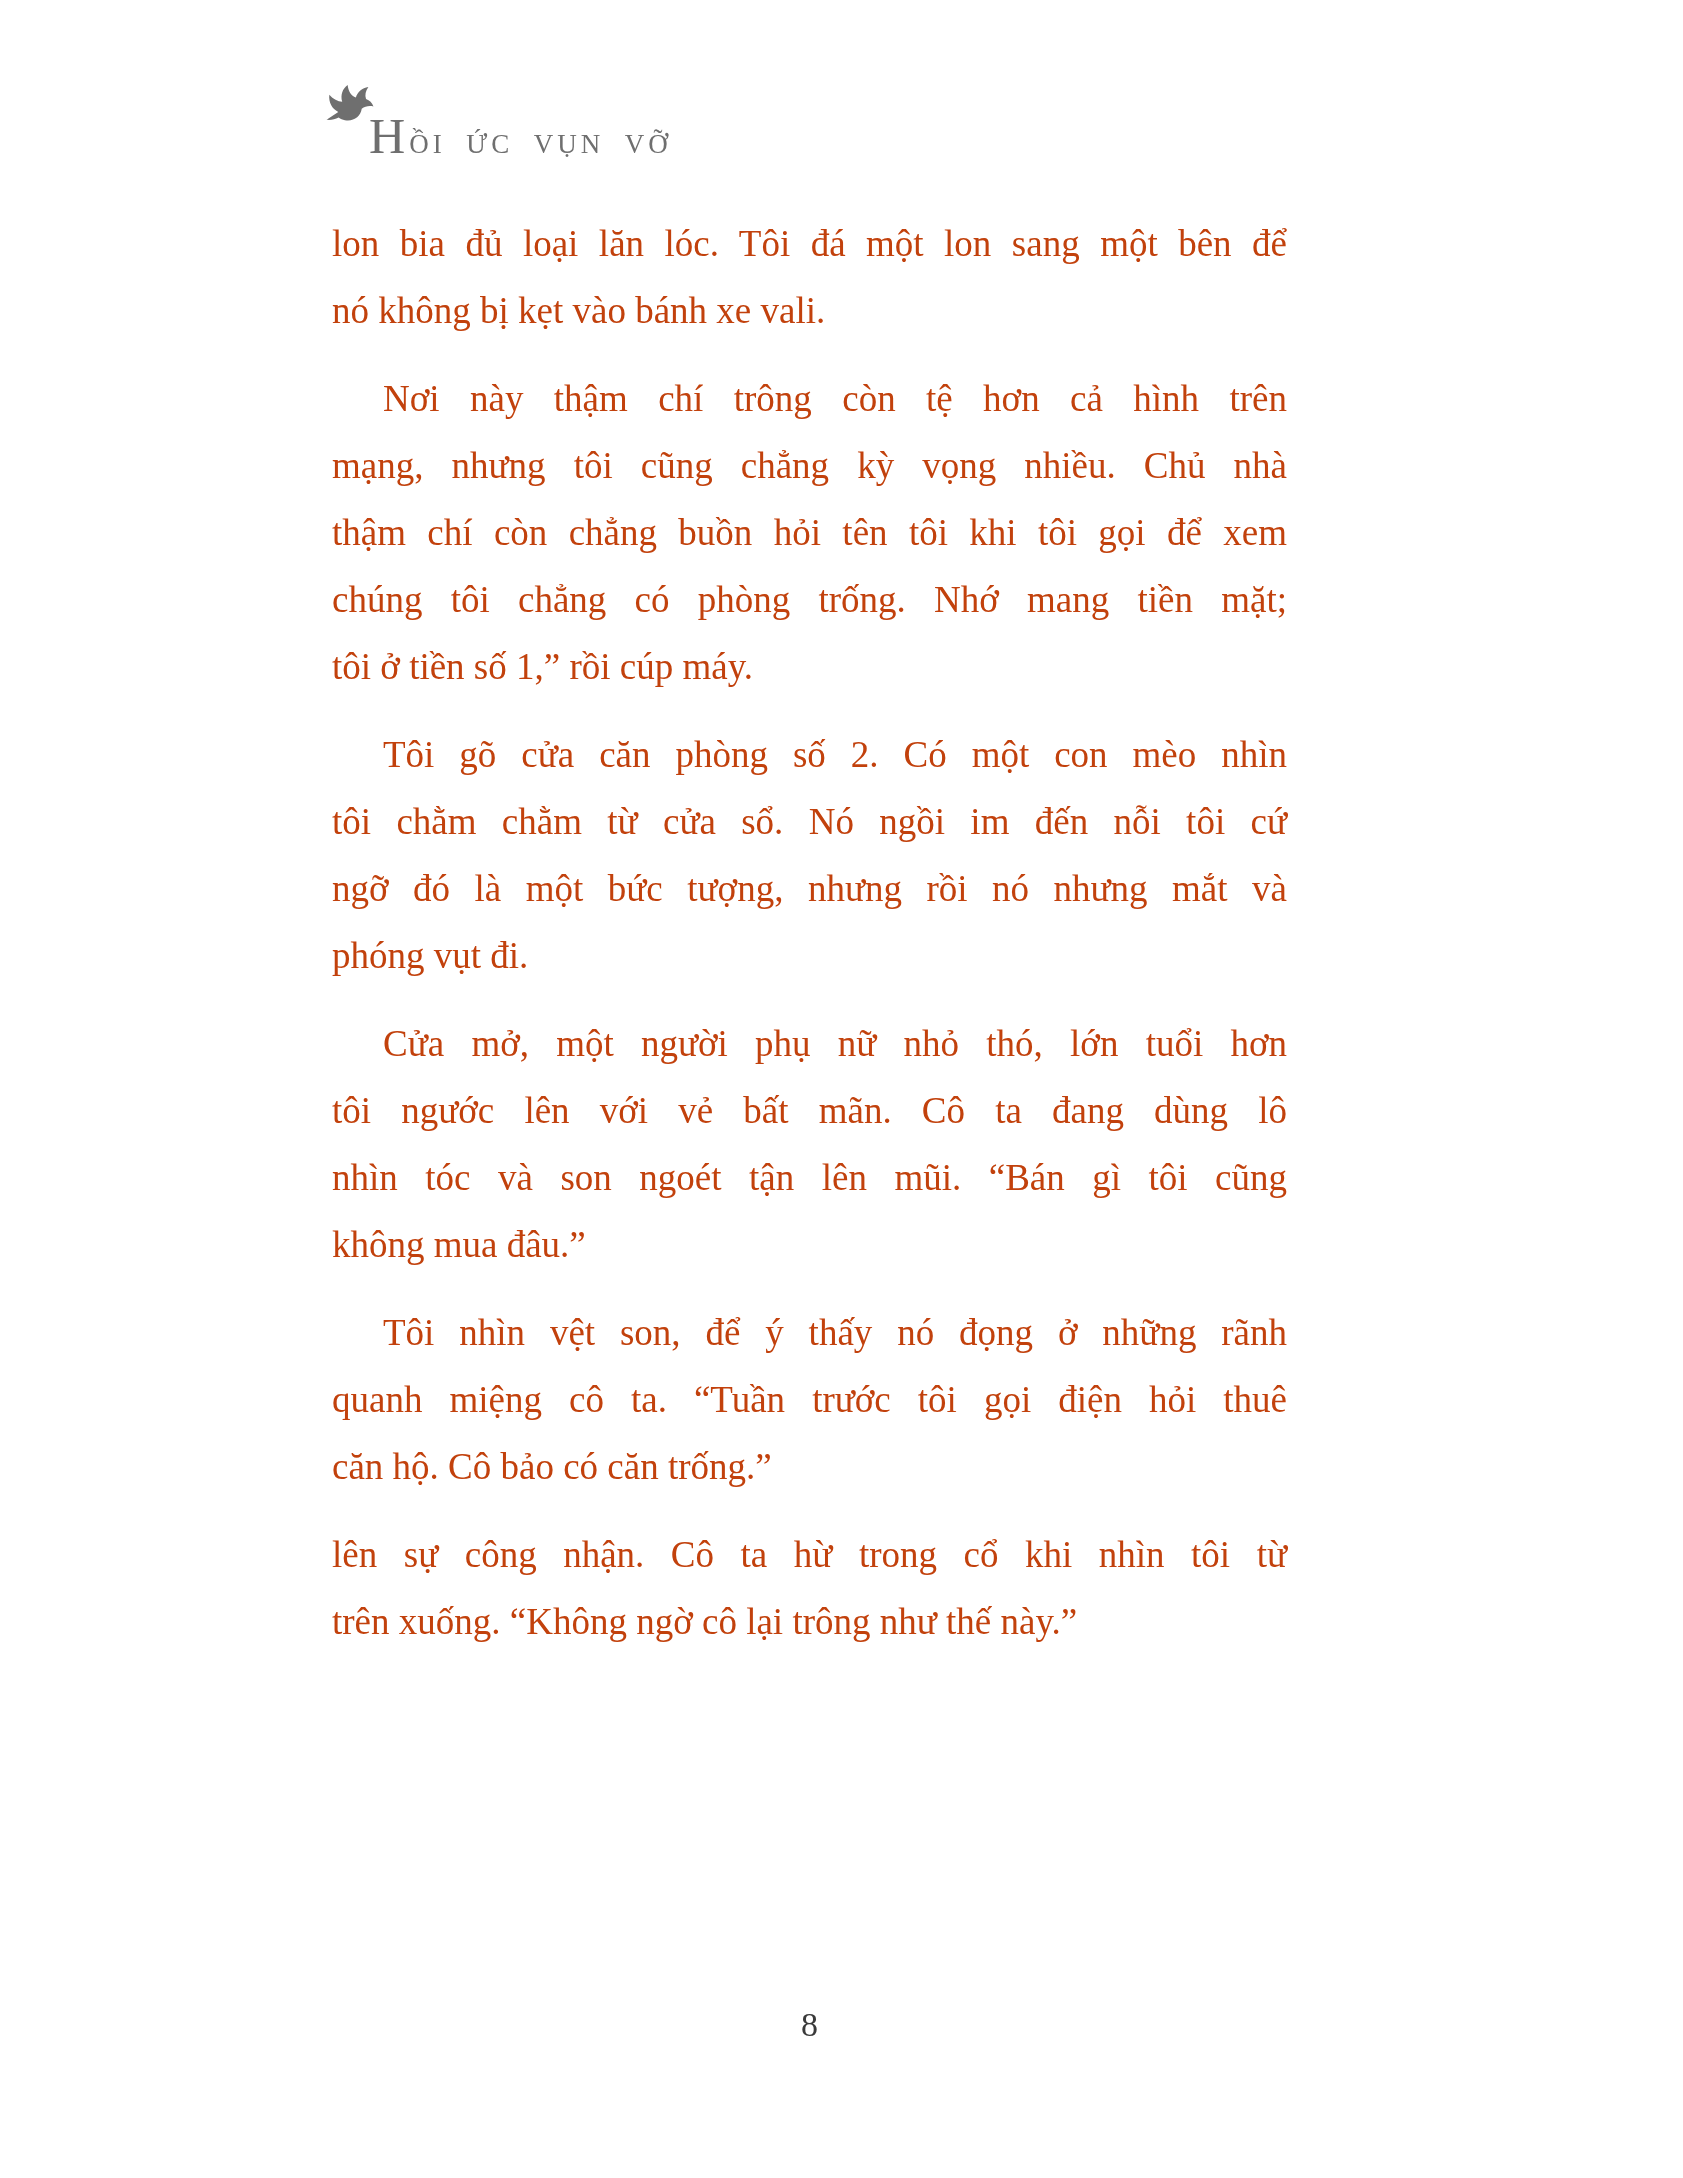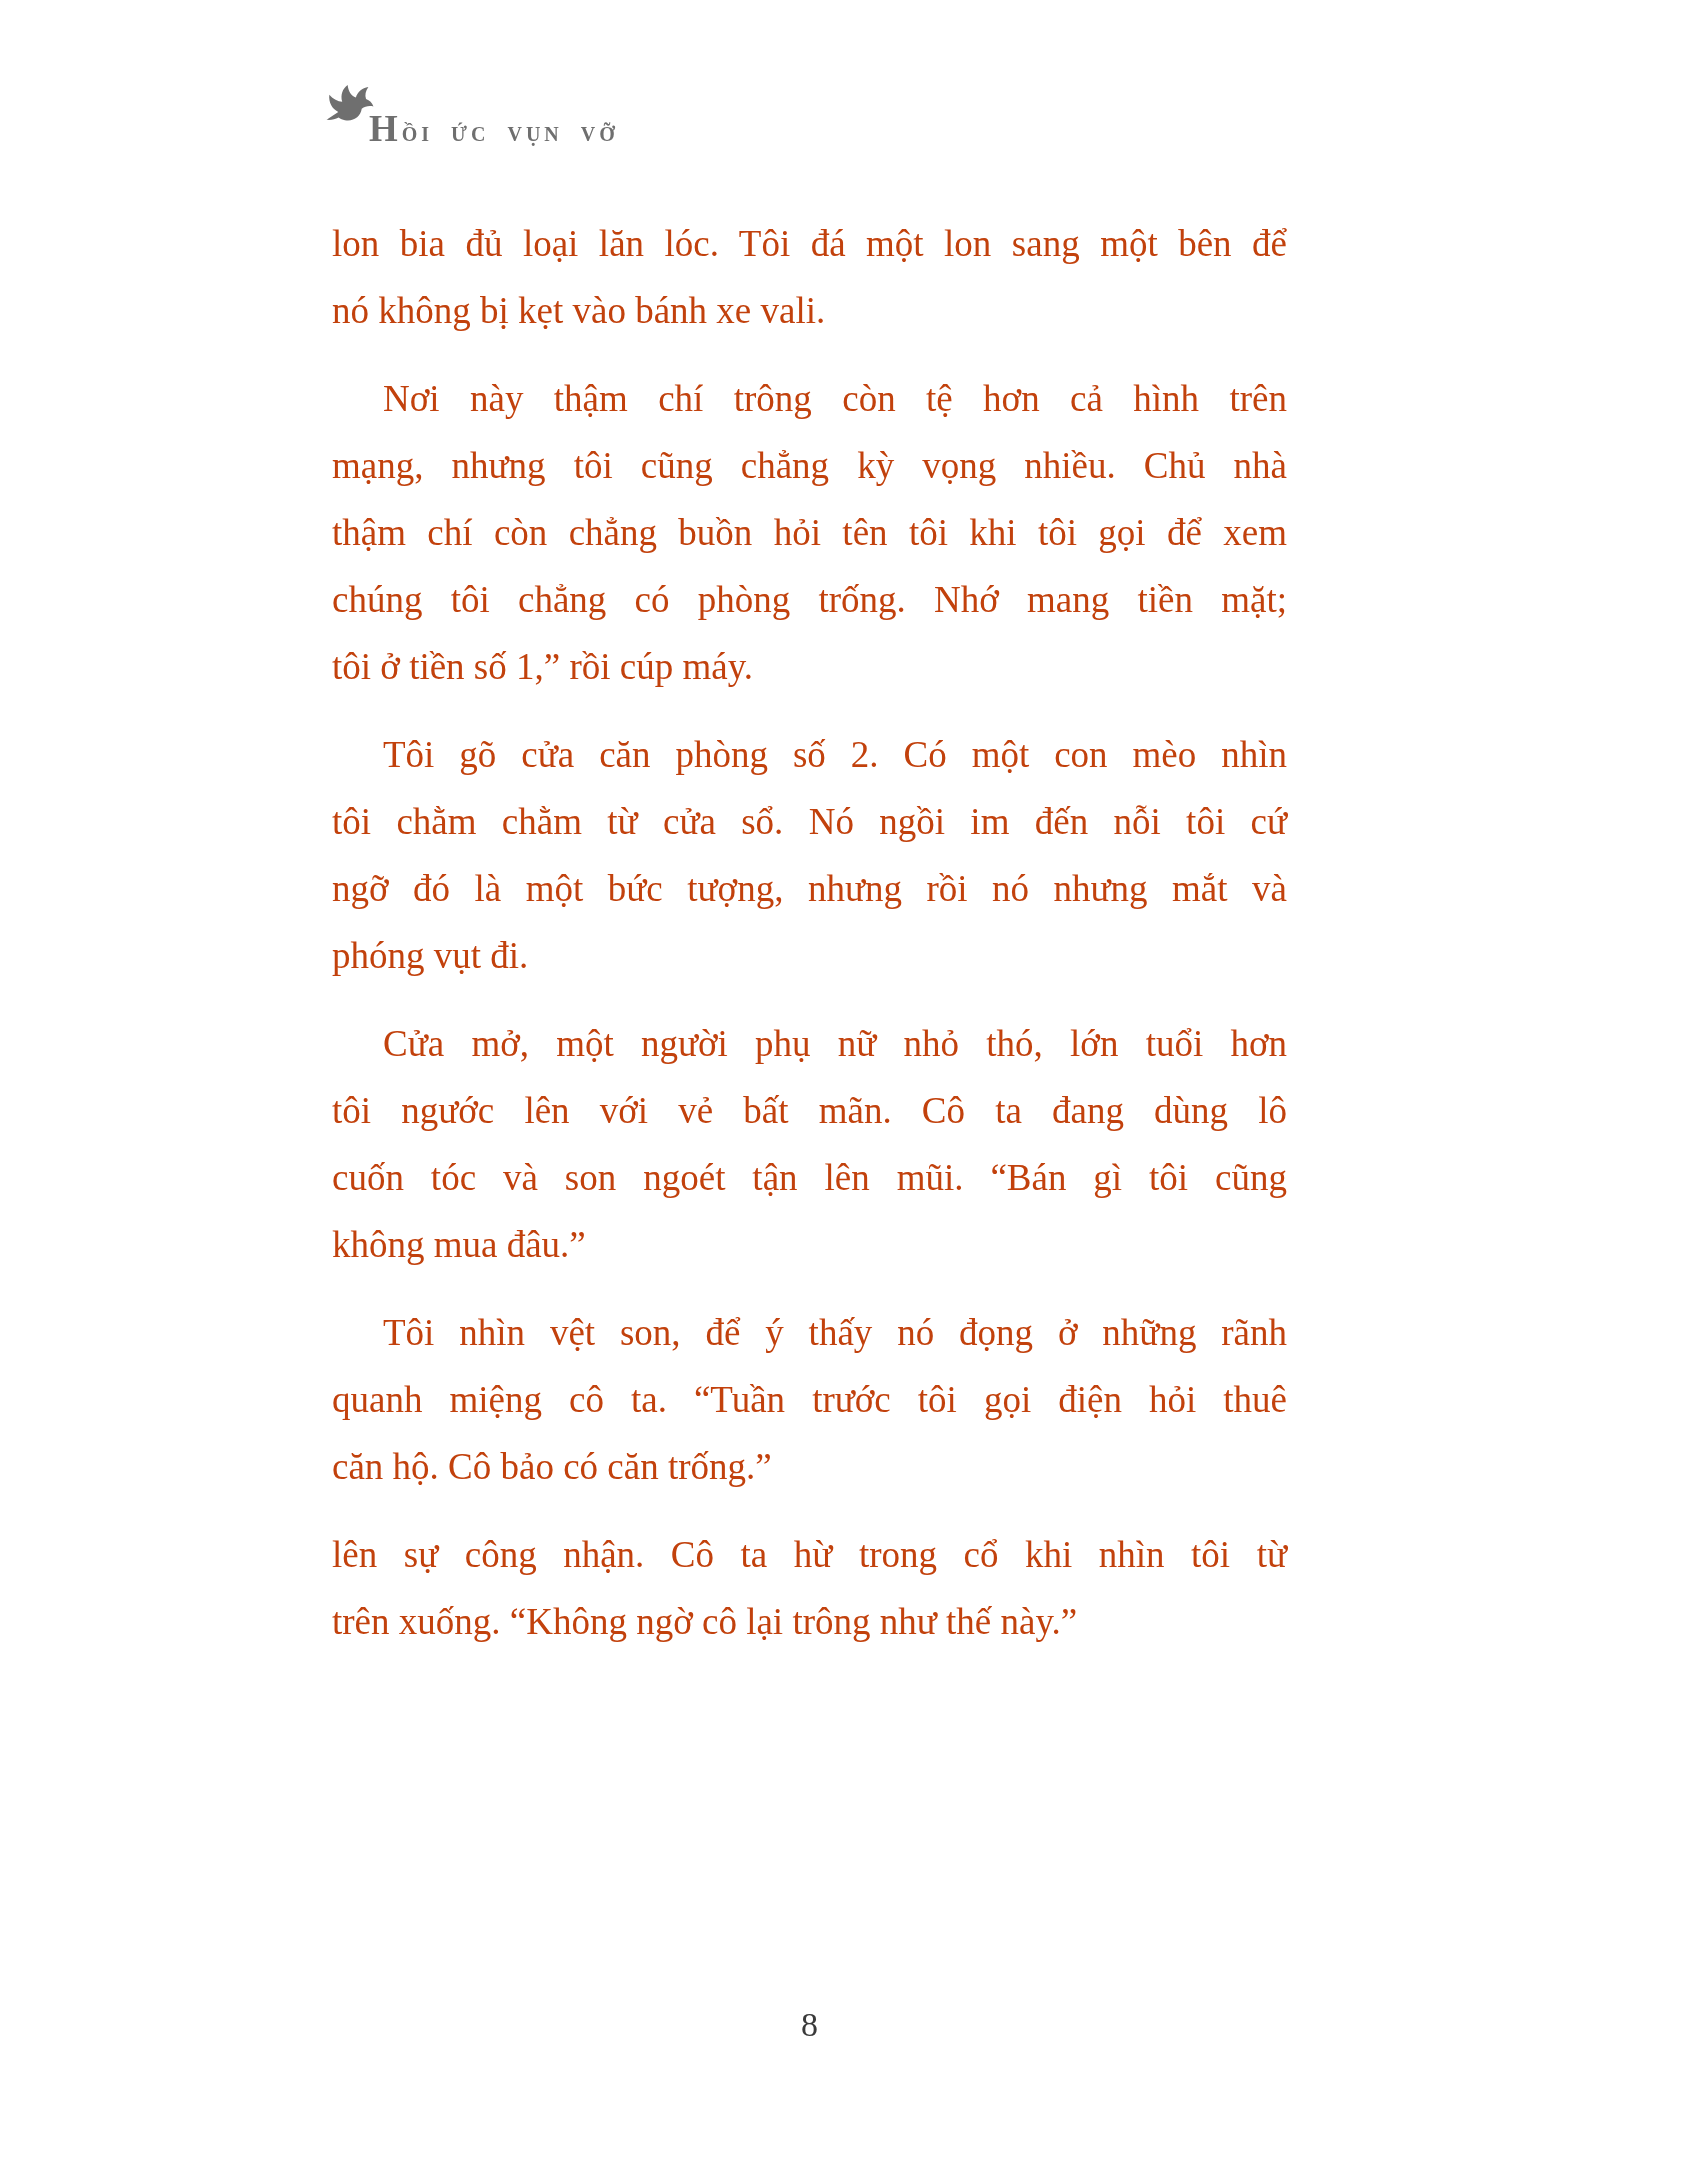--- a/index.html
+++ b/index.html
@@ -29,22 +29,22 @@
     left: 0;
     top: 2px;
     width: 50px;
     height: 51px;
   }
   .chapter-title {
     position: absolute;
     left: 44px;
     top: 28px;
     margin: 0;
-    font-size: 28px;
-    font-weight: 700;
+    font-size: 38px;
+    font-weight: 400;
     font-variant: small-caps;
     letter-spacing: 4px;
     word-spacing: 7px;
     white-space: nowrap;
     color: #6f6f6f;
   }
   .chapter-title::first-letter {
     font-size: 1.32em;
   }
 
@@ -114,21 +114,21 @@
     </div>
     <div class="para">
       <div class="line first-indent">Tôi gõ cửa căn phòng số 2. Có một con mèo nhìn</div>
       <div class="line">tôi chằm chằm từ cửa sổ. Nó ngồi im đến nỗi tôi cứ</div>
       <div class="line">ngỡ đó là một bức tượng, nhưng rồi nó nhưng mắt và</div>
       <div class="line last">phóng vụt đi.</div>
     </div>
     <div class="para">
       <div class="line first-indent">Cửa mở, một người phụ nữ nhỏ thó, lớn tuổi hơn</div>
       <div class="line">tôi ngước lên với vẻ bất mãn. Cô ta đang dùng lô</div>
-      <div class="line">cuốn tóc và son ngoét tận lên mũi. “Bán gì tôi cũng</div>
+      <div class="line">nhìn tóc và son ngoét tận lên mũi. “Bán gì tôi cũng</div>
       <div class="line last">không mua đâu.”</div>
     </div>
     <div class="para">
       <div class="line first-indent">Tôi nhìn vệt son, để ý thấy nó đọng ở những rãnh</div>
       <div class="line">quanh miệng cô ta. “Tuần trước tôi gọi điện hỏi thuê</div>
       <div class="line last">căn hộ. Cô bảo có căn trống.”</div>
     </div>
     <div class="para">
       <div class="line">lên sự công nhận. Cô ta hừ trong cổ khi nhìn tôi từ</div>
       <div class="line last">trên xuống. “Không ngờ cô lại trông như thế này.”</div>

